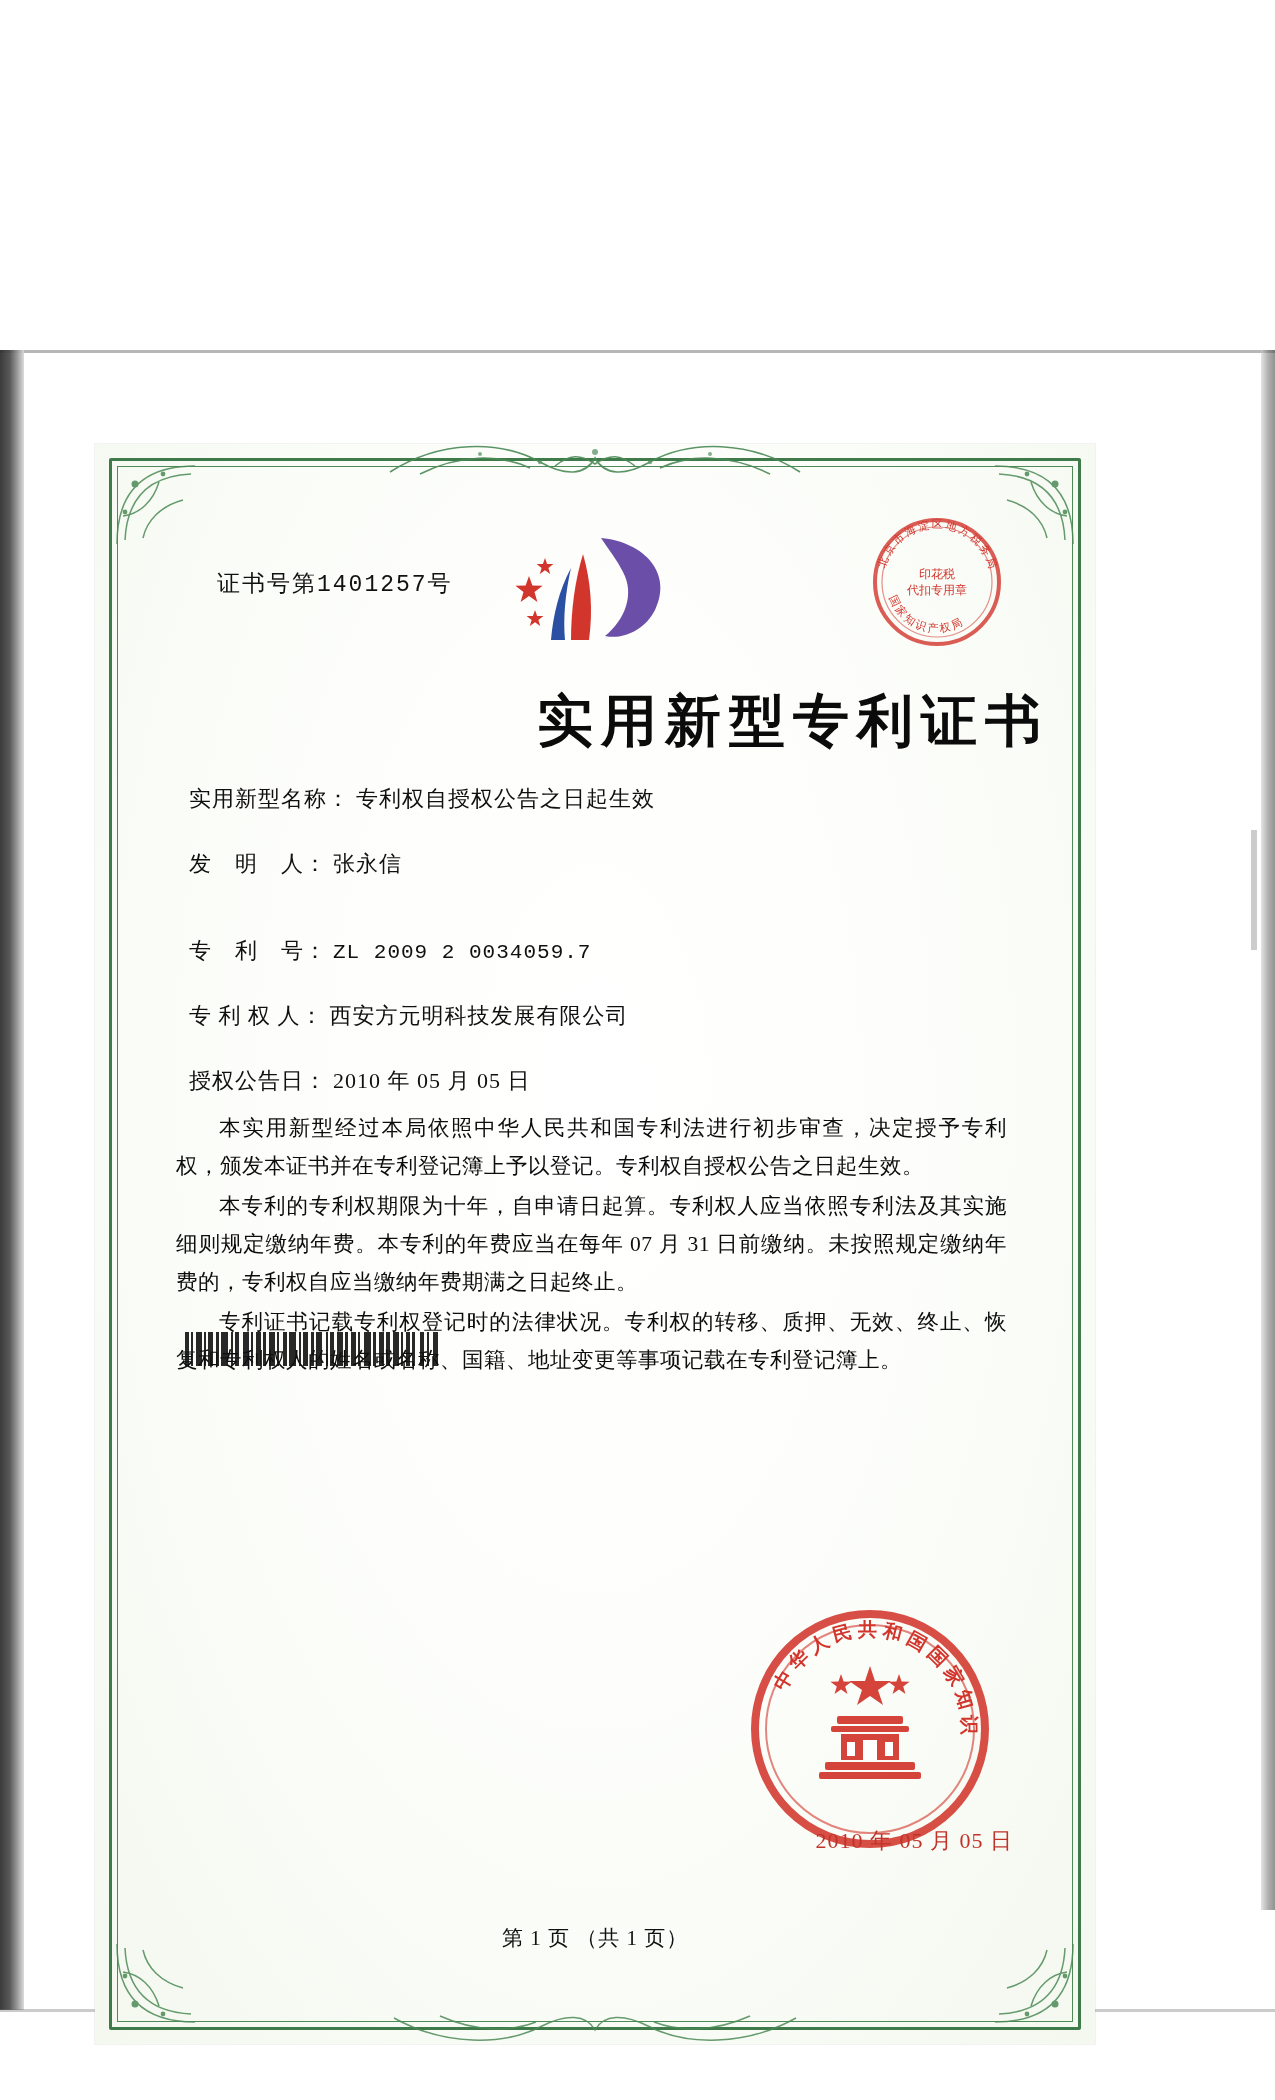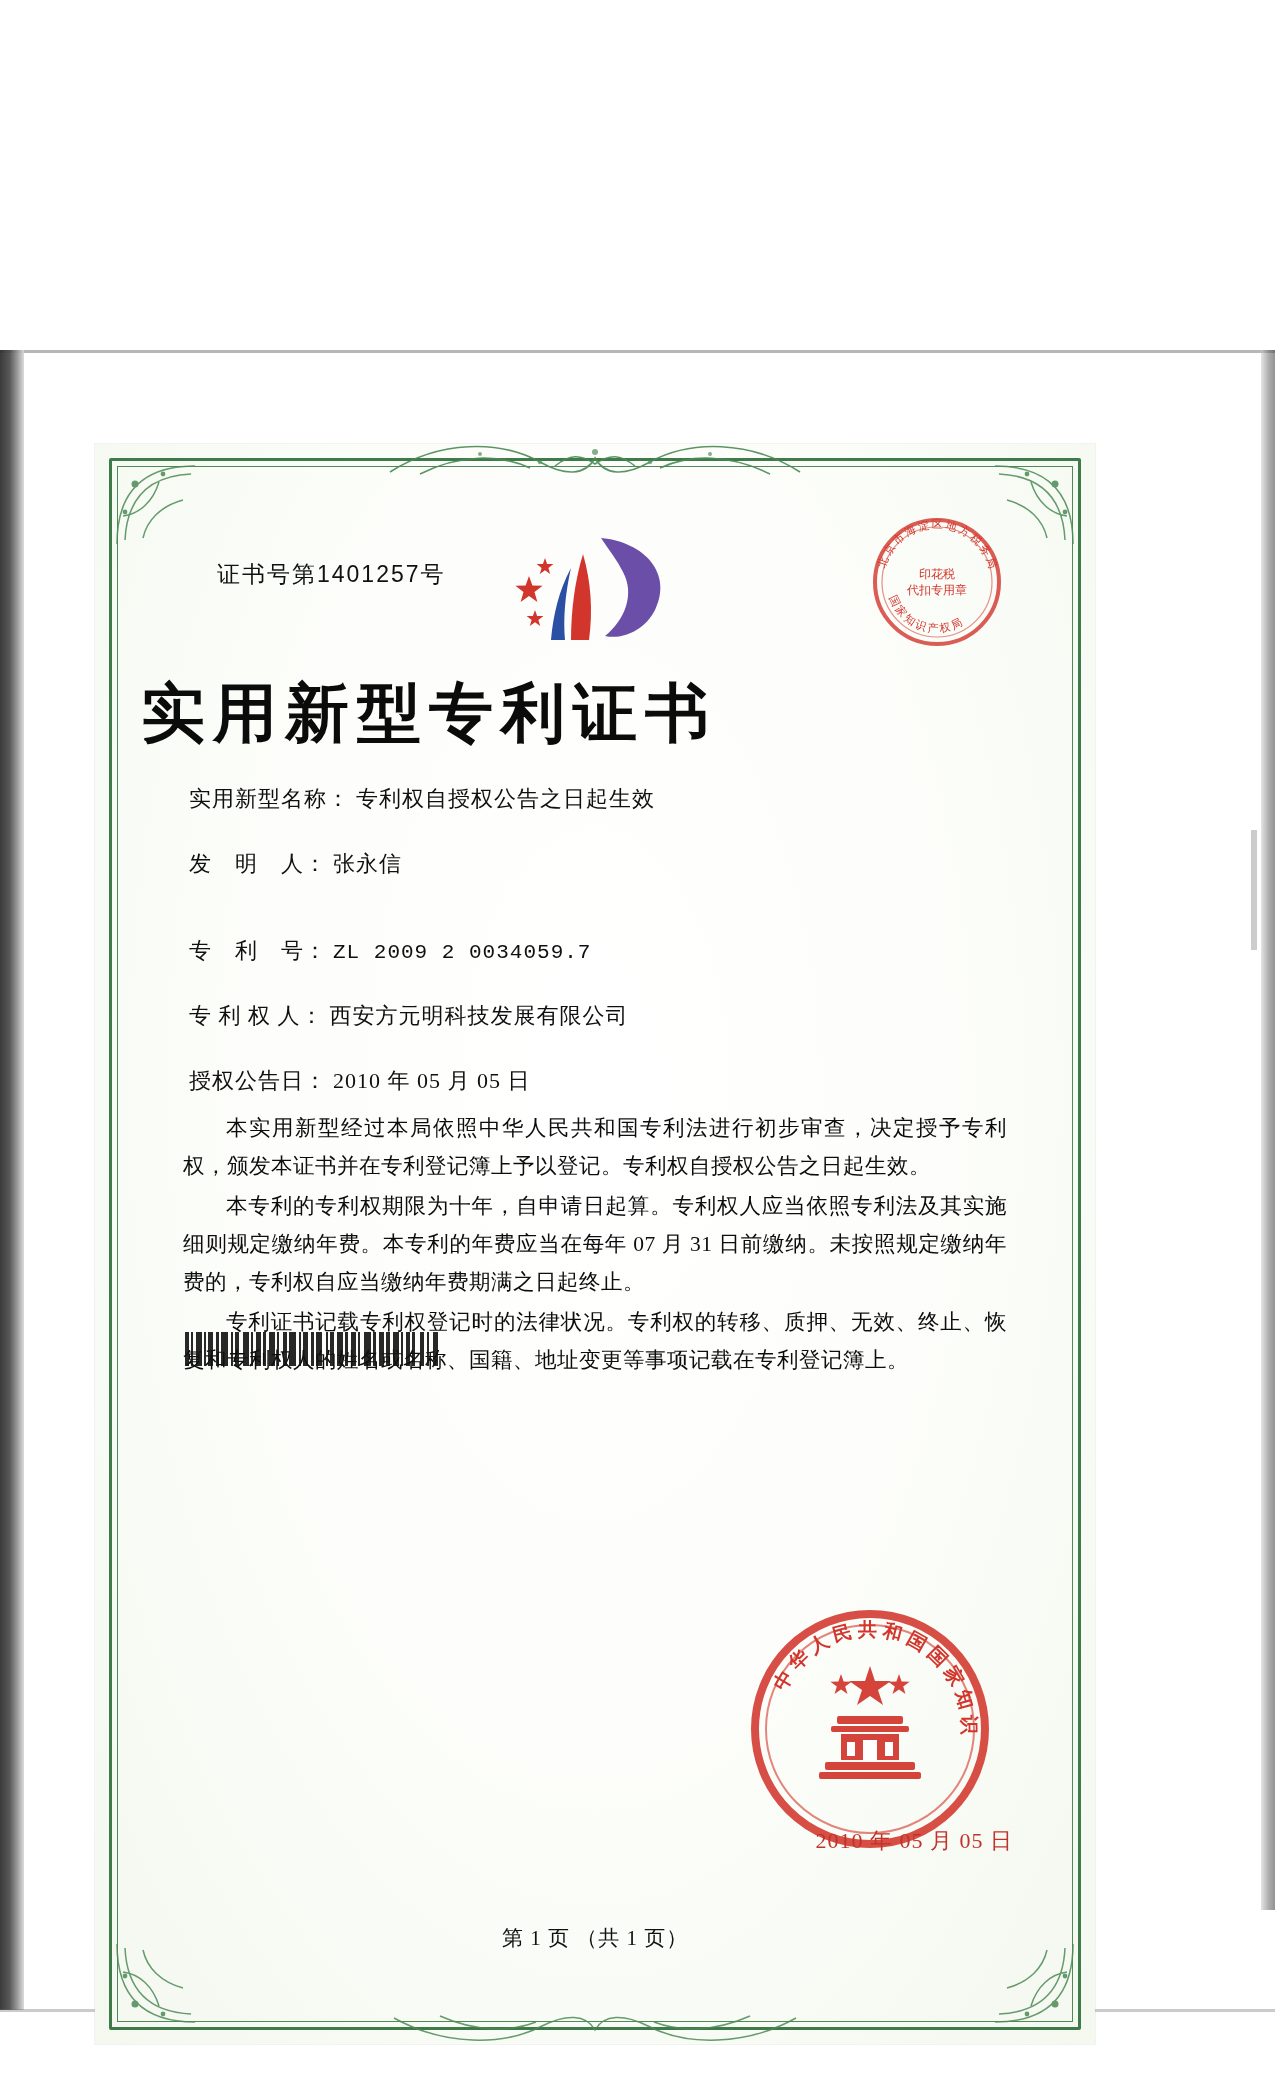--- a/index.html
+++ b/index.html
@@ -118,43 +118,43 @@
 
   
   .content {
     position: absolute;
     left: 46px; top: 40px; right: 46px; bottom: 40px;
   }
 
   .cert-number {
     position: absolute;
     left: 76px;
-    top: 75px;
+    top: 84px;
     font-size: 23px;
     color: #111;
     letter-spacing: 2px;
-    font-family: Liberation Sans, sans-serif;
+    font-family: Liberation Mono, monospace;
   }
 
   
   .logo {
     position: absolute;
     left: 50%;
     transform: translateX(-50%);
     top: 44px;
     width: 180px;
     height: 128px;
   }
 
   .title {
     position: absolute;
     left: 0; right: 0;
-    top: 186px;
-    text-align: left;
-    font-size: 64px;
+    top: 200px;
+    text-align: right;
+    font-size: 56px;
     font-weight: bold;
     letter-spacing: 8px;
     color: #0b0b0b;
     font-family: "Liberation Serif", serif;
   }
 
   
   .fields {
     position: absolute;
     left: 48px;
@@ -179,21 +179,21 @@
   .field-value.mono {
     font-family: "Liberation Mono", monospace;
     font-size: 21px;
     letter-spacing: 1px;
     margin-top: 27px;
   }
 
   
   .paragraphs {
     position: absolute;
-    left: 42px;
+    left: 35px;
     right: 42px;
     top: 625px;
     font-size: 21.5px;
     line-height: 38px;
     color: #0d0d0d;
     text-align: justify;
   }
   .paragraphs p {
     margin: 0 0 2px 0;
     text-indent: 2em;

